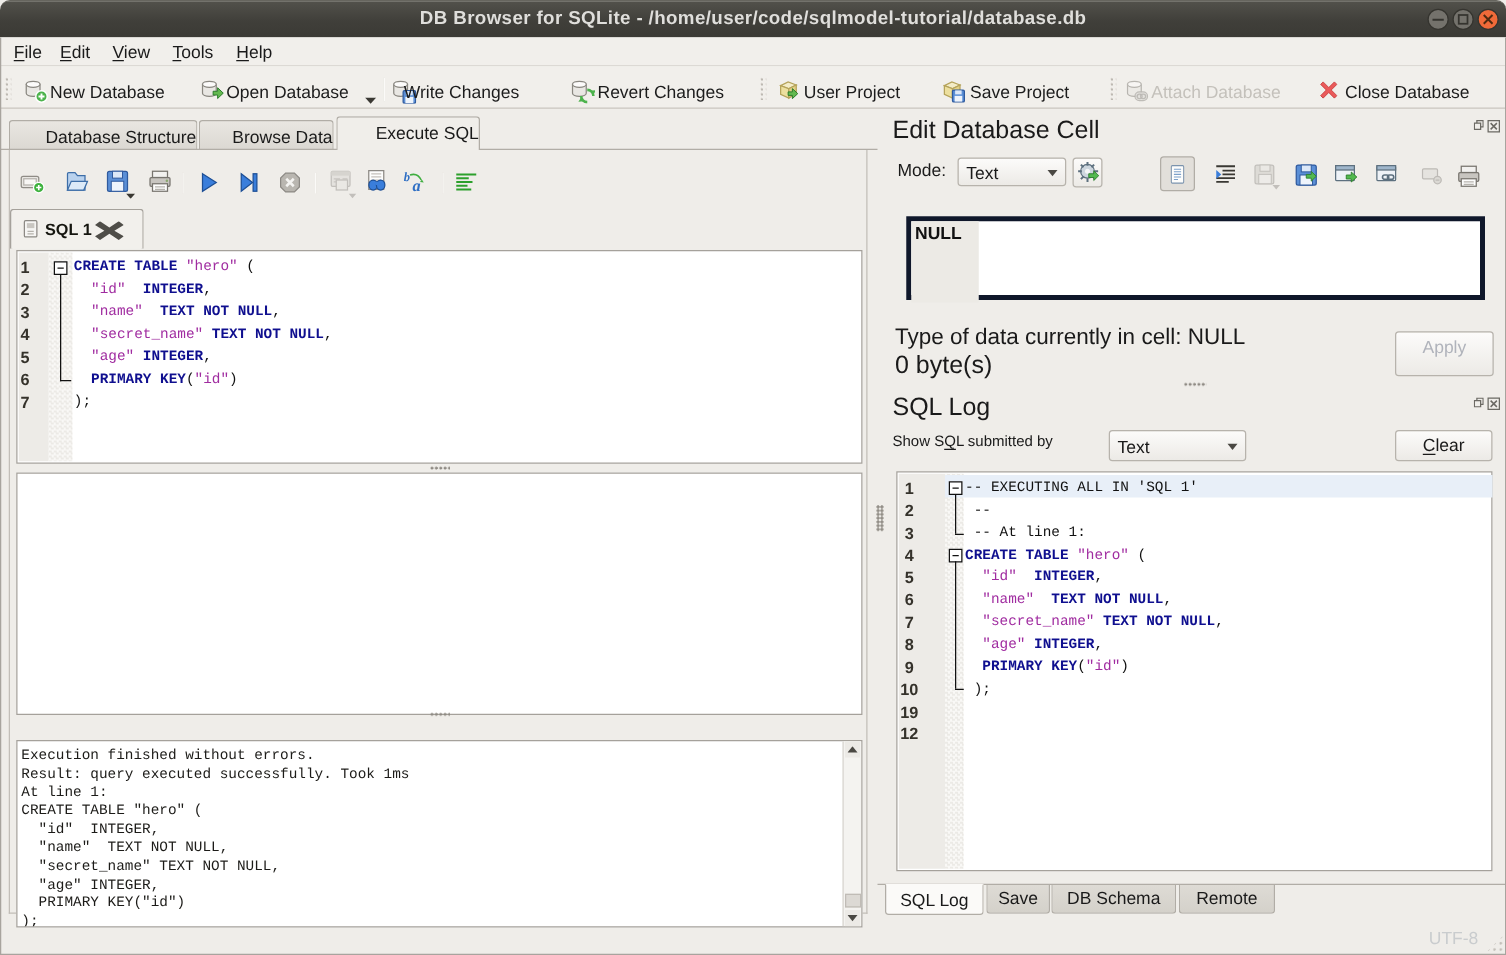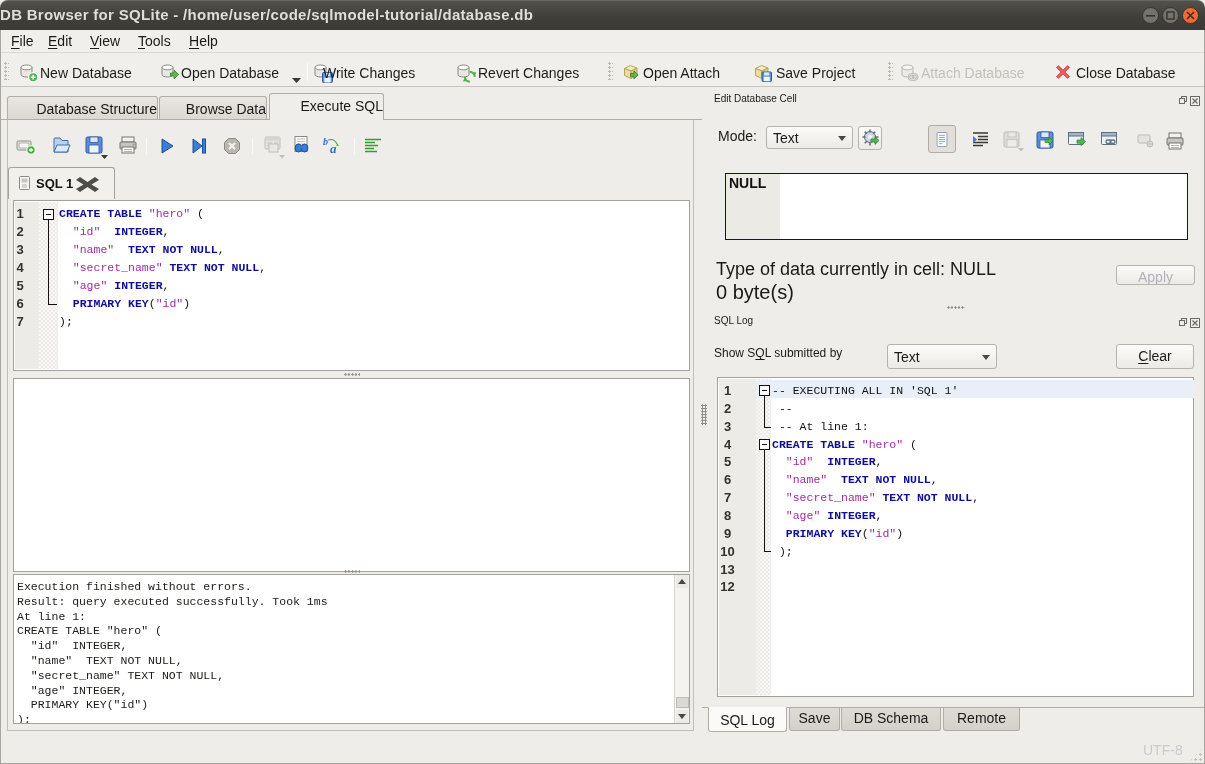--- a/index.html
+++ b/index.html
@@ -1,19 +1,19 @@
 <!DOCTYPE html>
 <html><head><meta charset="utf-8">
 <style>
 *{margin:0;padding:0;box-sizing:border-box}
 html,body{width:1205px;height:764px;overflow:hidden}
 body{font-family:"Liberation Sans",sans-serif;background:#efede9;position:relative;font-size:13px;color:#1a1a1a}
 .abs{position:absolute}
 #titlebar{left:0;top:0;width:1205px;height:30px;background:linear-gradient(#52514b,#403f3a 55%,#3b3a35);border-radius:8px 8px 0 0;border-top:1px solid #66655e}
-#titlebar .t{position:absolute;left:0;right:0;top:5px;text-align:left;color:#dfdedb;font-weight:bold;font-size:15px;letter-spacing:0.3px}
+#titlebar .t{position:absolute;left:0;right:0;top:5px;text-align:center;color:#dfdedb;font-weight:bold;font-size:15px;letter-spacing:0.3px}
 .wbtn{position:absolute;top:6px;width:17px;height:17px;border-radius:50%;border:1px solid #35342f}
 #menubar{left:0;top:30px;width:1205px;height:23px;background:#f1efeb;border-bottom:1px solid #dcd9d4}
 .mitem{position:absolute;top:3px;font-size:14px;color:#1a1a1a}
 .mitem u{text-decoration-thickness:1px;text-underline-offset:2px}
 #toolbar{left:0;top:53px;width:1205px;height:34px;background:#f1efeb;border-bottom:1px solid #c9c5bf}
 .tbtn{position:absolute;top:7px;height:25px;display:flex;align-items:center;font-size:14px;color:#1c1c1c;white-space:nowrap}
 .tsep{position:absolute;top:6px;width:1px;height:22px;background:#d5d1cb;border-right:1px solid #fbfaf8}
 .thandle{position:absolute;top:8px;width:5px;height:20px;background-image:radial-gradient(circle at 1.5px 1.5px,#bdb9b2 1px,transparent 1.2px);background-size:4px 4px}
 
 .tab{position:absolute;font-size:14px;font-weight:normal;color:#1a1a1a;text-align:right;border:1px solid #b1ada6;border-bottom:none;border-radius:3px 3px 0 0;background:linear-gradient(#e9e6e1,#dbd8d2);padding-top:4px}
@@ -36,21 +36,21 @@
 .foldbox:after{content:"";position:absolute;left:2px;right:2px;top:4px;height:1px;background:#111}
 .fline{position:absolute;width:1px;background:#111;z-index:3}
 .fleg{position:absolute;height:1px;background:#111;z-index:3}
 .lnL{width:12px}
 
 .combo{position:absolute;border:1px solid #b7b3ac;border-radius:3px;background:linear-gradient(#fcfbfa,#eceae6);font-size:14px;color:#1a1a1a}
 .combo .cv{position:absolute;left:6px;top:50%;transform:translateY(-50%)}
 .combo .ca{position:absolute;right:6px;top:50%;margin-top:-2px;width:0;height:0;border-left:4px solid transparent;border-right:4px solid transparent;border-top:5px solid #4a4843}
 .pbtn{position:absolute;border:1px solid #b7b3ac;border-radius:3px;background:linear-gradient(#fcfbfa,#eceae6);font-size:14px;color:#1a1a1a;text-align:center}
 
-.docktitle{position:absolute;font-size:10px;color:#1a1a1a}
+.docktitle{position:absolute;font-size:20px;color:#1a1a1a}
 .dockbtn{position:absolute;width:10px;height:10px;font-size:0;line-height:0}
 .dockbtn svg{display:block}
 #statusbar .utf{position:absolute;left:1143px;top:742px;font-size:14px;color:#c9ccce}
 .grip{position:absolute;right:2px;bottom:2px;width:14px;height:14px;background-image:radial-gradient(circle at 1.5px 1.5px,#c4c0ba 1px,transparent 1.2px);background-size:5px 5px;clip-path:polygon(100% 0,100% 100%,0 100%)}
 .scroll{position:absolute;background:#f1f0ed;border-left:1px solid #d8d5cf}
 .sarrow{position:absolute;left:1px;right:1px;height:13px;background:#eceae6;display:flex;align-items:center;justify-content:center}
 </style></head>
 <body>
 <div id="bodyborder" class="abs" style="left:0;top:30px;width:1205px;height:734px;border-left:1px solid #a8a49e;border-right:1px solid #a8a49e;border-bottom:1px solid #a8a49e;pointer-events:none;z-index:50"></div>
 <div id="titlebar" class="abs">
@@ -112,21 +112,21 @@
       </g>
     </svg>
 <div class="tbtn" style="left:478px">Revert Changes</div>
 <div class="thandle" style="left:608px;top:9px;height:18px"></div>
 <svg class="abs" style="left:623px;top:11px" width="19" height="19" viewBox="0 0 19 19">
       <path d="M1.5 4.5 l6-3 6.5 2.5 -6 3z" fill="#f3ecc8" stroke="#b5a35a"></path>
       <path d="M1.5 4.5 v7 l6.5 3 v-7.5z" fill="#ecdf9e" stroke="#b5a35a"></path>
       <path d="M14 4 v7 l-6 3.5 v-7.5z" fill="#e2d084" stroke="#b5a35a"></path>
       <path d="M7.5 12.5 h3.4 v-2.6 l4.3 4 -4.3 4 v-2.6 h-3.4z" fill="#63b94f" stroke="#2c7c2c" stroke-width="0.8" transform="translate(0,-3)"></path>
     </svg>
-<div class="tbtn" style="left:643px">Open Attach</div>
+<div class="tbtn" style="left:643px">User Project</div>
 <svg class="abs" style="left:754px;top:11px" width="19" height="19" viewBox="0 0 19 19">
       <path d="M1.5 4.5 l6-3 6.5 2.5 -6 3z" fill="#f3ecc8" stroke="#b5a35a"></path>
       <path d="M1.5 4.5 v7 l6.5 3 v-7.5z" fill="#ecdf9e" stroke="#b5a35a"></path>
       <path d="M14 4 v7 l-6 3.5 v-7.5z" fill="#e2d084" stroke="#b5a35a"></path>
       <g transform="translate(7.5,7.5)">
         <rect x="0.5" y="0.5" width="9.5" height="9.5" rx="1" fill="#5b8fd6" stroke="#2f5a9e"></rect>
         <rect x="2.6" y="0.8" width="5.2" height="3.2" fill="#dce8f8"></rect>
         <rect x="2.2" y="5.2" width="6.1" height="4.6" fill="#eef4fc"></rect>
       </g>
     </svg>
@@ -258,21 +258,21 @@
 <div class="codeline" style="left:45px;top:58px">  <span class="str">"secret_name"</span> <span class="kw">TEXT NOT NULL</span>,</div>
 <div class="codeline" style="left:45px;top:76px">  <span class="str">"age"</span> <span class="kw">INTEGER</span>,</div>
 <div class="codeline" style="left:45px;top:94px">  <span class="kw">PRIMARY KEY</span>(<span class="str">"id"</span>)</div>
 <div class="codeline" style="left:45px;top:112px">);</div>
 </div>
 <div class="dots-h" style="left:344px;top:373px;width:16px"></div>
 
 <div class="frame" style="left:13px;top:378px;width:677px;height:194px"></div>
 <div class="dots-h" style="left:344px;top:570px;width:16px"></div>
 
-<div class="frame" style="left:13px;top:574px;width:677px;height:150px;overflow:hidden">
+<div class="frame" style="left:13px;top:592px;width:677px;height:150px;overflow:hidden">
 <div class="mono" style="position:absolute;left:3px;top:5px;line-height:14.8px;white-space:pre;color:#1c1b18">Execution finished without errors.
 Result: query executed successfully. Took 1ms
 At line 1:
 CREATE TABLE "hero" (
   "id"  INTEGER,
   "name"  TEXT NOT NULL,
   "secret_name" TEXT NOT NULL,
   "age" INTEGER,
   PRIMARY KEY("id")
 );</div>
@@ -357,27 +357,27 @@
         <circle cx="13" cy="10" r="3" fill="#c9c6c1" stroke="#8c8984"></circle>
         <path d="M11.5 10h3" stroke="#8c8984"></path>
       </svg></div>
 <div class="abs" style="left:1165px;top:131px"><svg width="20" height="20" viewBox="0 0 20 20">
         <rect x="4" y="2" width="12" height="5" fill="#f2f1ef" stroke="#77746e"></rect>
         <rect x="2" y="7" width="16" height="7" rx="1" fill="#c8c5c0" stroke="#77746e"></rect>
         <rect x="4" y="12" width="12" height="6" fill="#fdfdfc" stroke="#77746e"></rect>
         <path d="M6 14.5h8M6 16.5h8" stroke="#b6b3ad"></path>
       </svg></div>
 
-<div class="abs" style="left:725px;top:173px;width:463px;height:67px;border:1px solid #0f172a;background:#fff">
+<div class="abs" style="left:725px;top:173px;width:463px;height:67px;border:4px solid #0f172a;background:#fff">
 <div class="abs" style="left:0;top:0;width:54px;height:65px;background:#eceae5"></div>
 <div class="abs" style="left:3px;top:1px;font-size:14px;font-weight:bold;color:#111">NULL</div>
 </div>
 <div class="abs" style="left:716px;top:259px;font-size:18px;font-weight:400">Type of data currently in cell: NULL</div>
 <div class="abs" style="left:716px;top:281px;font-size:20px;font-weight:400">0 byte(s)</div>
-<div class="pbtn" style="left:1116px;top:265px;width:79px;height:20px;color:#b0b3bb;line-height:23px">Apply</div>
+<div class="pbtn" style="left:1116px;top:265px;width:79px;height:36px;color:#b0b3bb;line-height:23px">Apply</div>
 <div class="dots-h" style="left:947px;top:306px;width:18px"></div>
 
 <div class="docktitle" style="left:714px;top:315px">SQL Log</div>
 <div class="dockbtn" style="left:1179px;top:318px">
       <svg width="8" height="8">
         <rect x="2.5" y="0.5" width="5" height="5" fill="none" stroke="#6b6963"></rect>
         <rect x="0.5" y="2.5" width="5" height="5" fill="#efede9" stroke="#6b6963"></rect>
       </svg>
     </div>
 <div class="dockbtn" style="left:1190px;top:318px;border:1px solid #6b6963">
@@ -399,21 +399,21 @@
 <div class="lnum" style="top:4px">1</div>
 <div class="lnum" style="top:21.85px">2</div>
 <div class="lnum" style="top:39.7px">3</div>
 <div class="lnum" style="top:57.55px">4</div>
 <div class="lnum" style="top:75.4px">5</div>
 <div class="lnum" style="top:93.25px">6</div>
 <div class="lnum" style="top:111.1px">7</div>
 <div class="lnum" style="top:128.95px">8</div>
 <div class="lnum" style="top:146.8px">9</div>
 <div class="lnum" style="top:164.65px">10</div>
-<div class="lnum" style="top:182.5px">13</div>
+<div class="lnum" style="top:182.5px">19</div>
 <div class="lnum" style="top:200.35px">12</div>
 <div class="foldbox" style="left:41px;top:7px"></div>
 <div class="fline" style="left:46px;top:18px;height:31px"></div>
 <div class="fleg" style="left:46px;top:49px;width:7px"></div>
 <div class="foldbox" style="left:41px;top:60.5px"></div>
 <div class="fline" style="left:46px;top:71px;height:102px"></div>
 <div class="fleg" style="left:46px;top:173px;width:7px"></div>
 <div class="codeline com" style="left:54px;top:4px">-- EXECUTING ALL IN 'SQL 1'</div>
 <div class="codeline com" style="left:54px;top:21.85px"> --</div>
 <div class="codeline com" style="left:54px;top:39.7px"> -- At line 1:</div>

